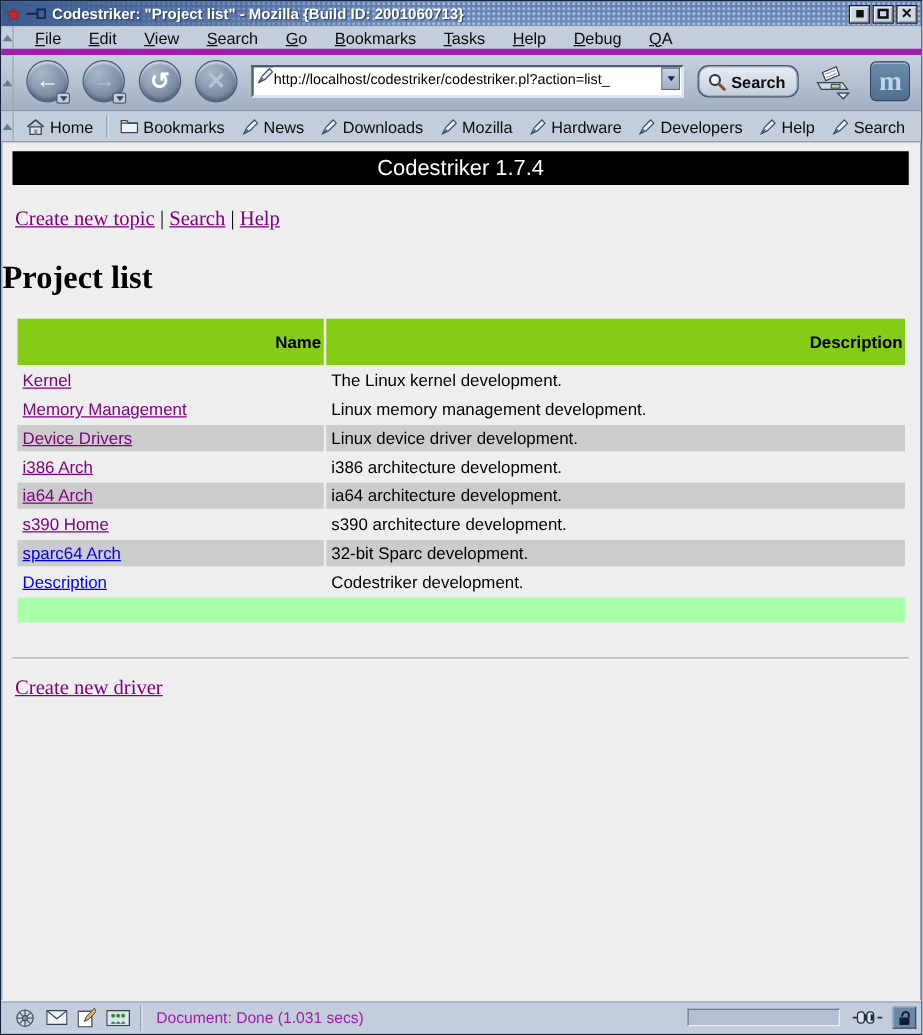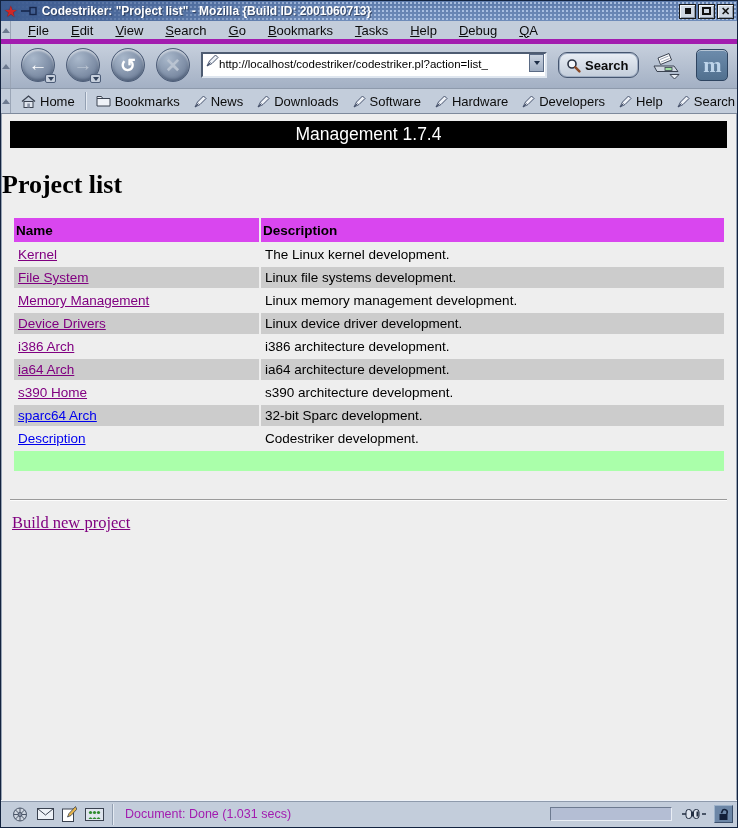--- a/index.html
+++ b/index.html
@@ -89,21 +89,21 @@
   .banner { background:#000; color:#fff; height:27px; margin:7px 9px 0 8px;
     display:flex; align-items:center; justify-content:center; font-size:17.5px; }
   .navlinks { margin:17px 0 0 10px; font-family:"Liberation Serif", serif; font-size:16.5px; color:#000; }
   .navlinks a { text-decoration:underline; }
   .page-title { margin:22px 0 0 0; font-family:"Liberation Serif", serif; font-weight:bold;
     font-size:26px; color:#000; }
 
   table.projects { border-collapse:separate; border-spacing:2px; margin:16px 0 0 10px;
     width:714px; table-layout:fixed; font-size:13.5px; }
   table.projects col.c-name { width:245px; }
-  th.hdr { background:#d946ef; height:24px; font-weight:bold; text-align:left; padding:1px 2px; }
+  th.hdr { background:#84cc16; height:37px; font-weight:bold; text-align:right; padding:1px 2px; }
   td.cell { height:21px; padding:2px 4px; vertical-align:middle; }
   tr.alt td.cell { background:#cccccc; }
   td.cell a { text-decoration:underline;margin-top:16px; }
   tr.foot td { background:#aaffaa; height:20px; }
 
   hr.rule { border:none; height:2px; margin:26px 9px 0 8px;
     border-top:1px solid #9a9a9a; border-bottom:1px solid #fcfcfc; }
   .footer-link { margin:12px 0 0 10px; font-family:"Liberation Serif", serif; font-size:16.5px; }
   .footer-link a { color:#800080; text-decoration:underline; }
 
@@ -250,21 +250,21 @@
           </span>
           <span>Downloads</span>
         </span>
         <span class="pt-item">
           <span class="pt-icon">
             <svg width="13" height="13" viewBox="0 0 13 13">
               <path d="M1 12 L3.5 7 L9.5 1 L12 3.5 L6 9.5 Z" fill="#eef2f8" stroke="#44506a" stroke-width="1"></path>
               <path d="M1 12 L4.5 8.5" stroke="#44506a"></path>
             </svg>
           </span>
-          <span>Software</span>
+          <span>Mozilla</span>
         </span>
         <span class="pt-item">
           <span class="pt-icon">
             <svg width="13" height="13" viewBox="0 0 13 13">
               <path d="M1 12 L3.5 7 L9.5 1 L12 3.5 L6 9.5 Z" fill="#eef2f8" stroke="#44506a" stroke-width="1"></path>
               <path d="M1 12 L4.5 8.5" stroke="#44506a"></path>
             </svg>
           </span>
           <span>Hardware</span>
         </span>
@@ -293,46 +293,43 @@
               <path d="M1 12 L4.5 8.5" stroke="#44506a"></path>
             </svg>
           </span>
           <span>Search</span>
         </span>
       </div>
   </div>
 
   <div class="content">
     <div class="banner">
-      <span>Management 1.7.4</span>
+      <span>Codestriker 1.7.4</span>
     </div>
 
+    <div class="navlinks" id="navlinks"><a href="#" style="color: rgb(128, 0, 128);">Create new topic</a> | <a href="#" style="color: rgb(128, 0, 128);">Search</a> | <a href="#" style="color: rgb(128, 0, 128);">Help</a></div>
 
     <div class="page-title">Project list</div>
 
     <table class="projects" id="projects-table">
       <colgroup>
           <col class="c-name">
           <col>
         </colgroup>
       <thead>
           <tr id="projects-head">
             <th class="hdr">Name</th>
             <th class="hdr">Description</th>
           </tr>
         </thead>
       <tbody id="projects-body">
           <tr>
             <td class="cell"><a href="#" style="color: rgb(128, 0, 128);">Kernel</a></td>
             <td class="cell">The Linux kernel development.</td>
           </tr>
-          <tr class="alt">
-            <td class="cell"><a href="#" style="color: rgb(128, 0, 128);">File System</a></td>
-            <td class="cell">Linux file systems development.</td>
-          </tr>
           <tr>
             <td class="cell"><a href="#" style="color: rgb(128, 0, 128);">Memory Management</a></td>
             <td class="cell">Linux memory management development.</td>
           </tr>
           <tr class="alt">
             <td class="cell"><a href="#" style="color: rgb(128, 0, 128);">Device Drivers</a></td>
             <td class="cell">Linux device driver development.</td>
           </tr>
           <tr>
             <td class="cell"><a href="#" style="color: rgb(128, 0, 128);">i386 Arch</a></td>
@@ -356,21 +353,21 @@
           </tr>
           <tr class="foot">
             <td colspan="2"></td>
           </tr>
         </tbody>
     </table>
 
     <hr class="rule">
 
     <div class="footer-link">
-      <a href="#">Build new project</a>
+      <a href="#">Create new driver</a>
     </div>
   </div>
 
   <div class="statusbar">
     <div class="component-bar">
       <span class="comp-icon">
         <svg width="18" height="17" viewBox="0 0 18 17">
             <circle cx="9" cy="8.5" r="6.5" fill="#cfd6e0" stroke="#4a5568"></circle>
             <path d="M9 2 v13 M2.5 8.5 h13 M4.4 3.9 l9.2 9.2 M13.6 3.9 l-9.2 9.2" stroke="#4a5568" stroke-width="1" fill="none"></path>
             <circle cx="9" cy="8.5" r="2" fill="#8a93a5" stroke="#4a5568"></circle>

